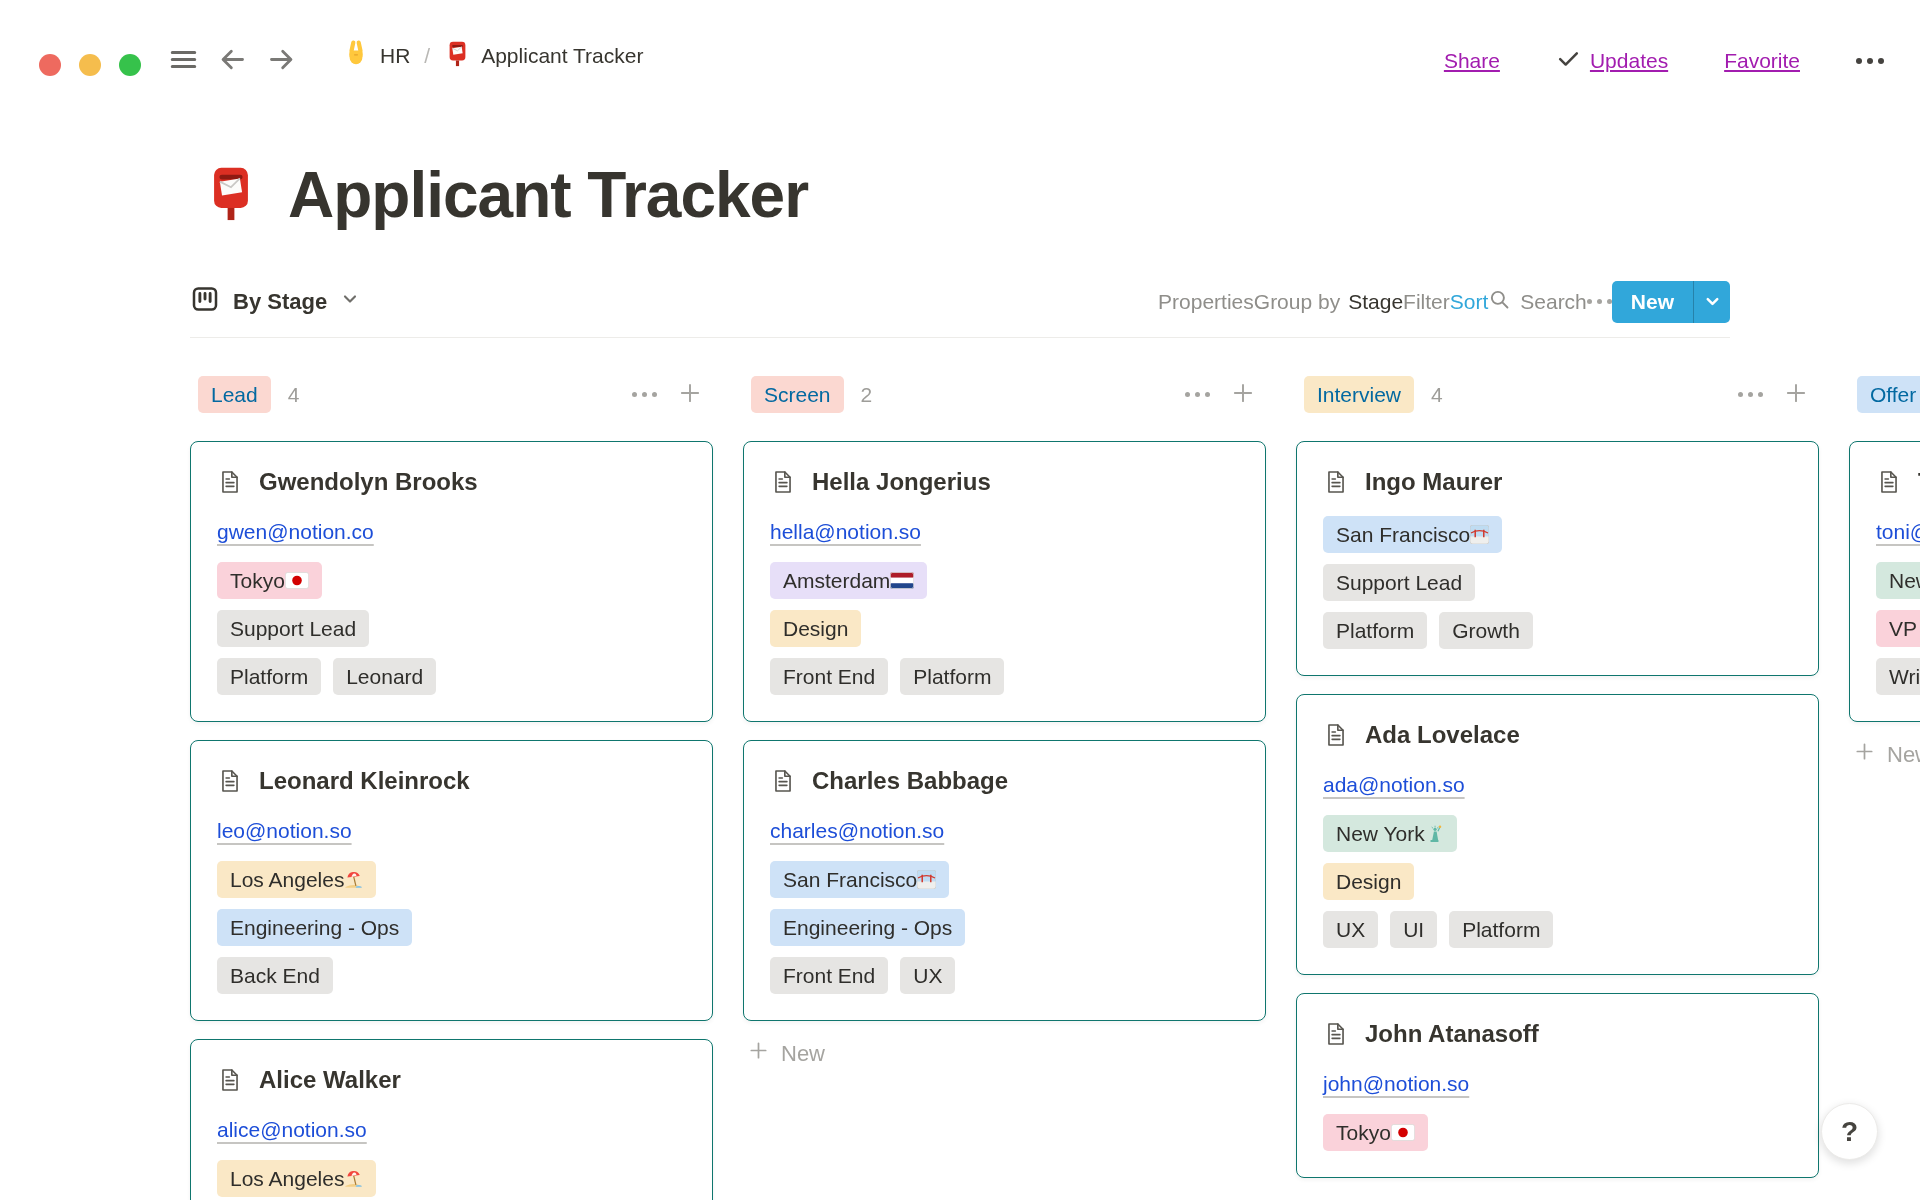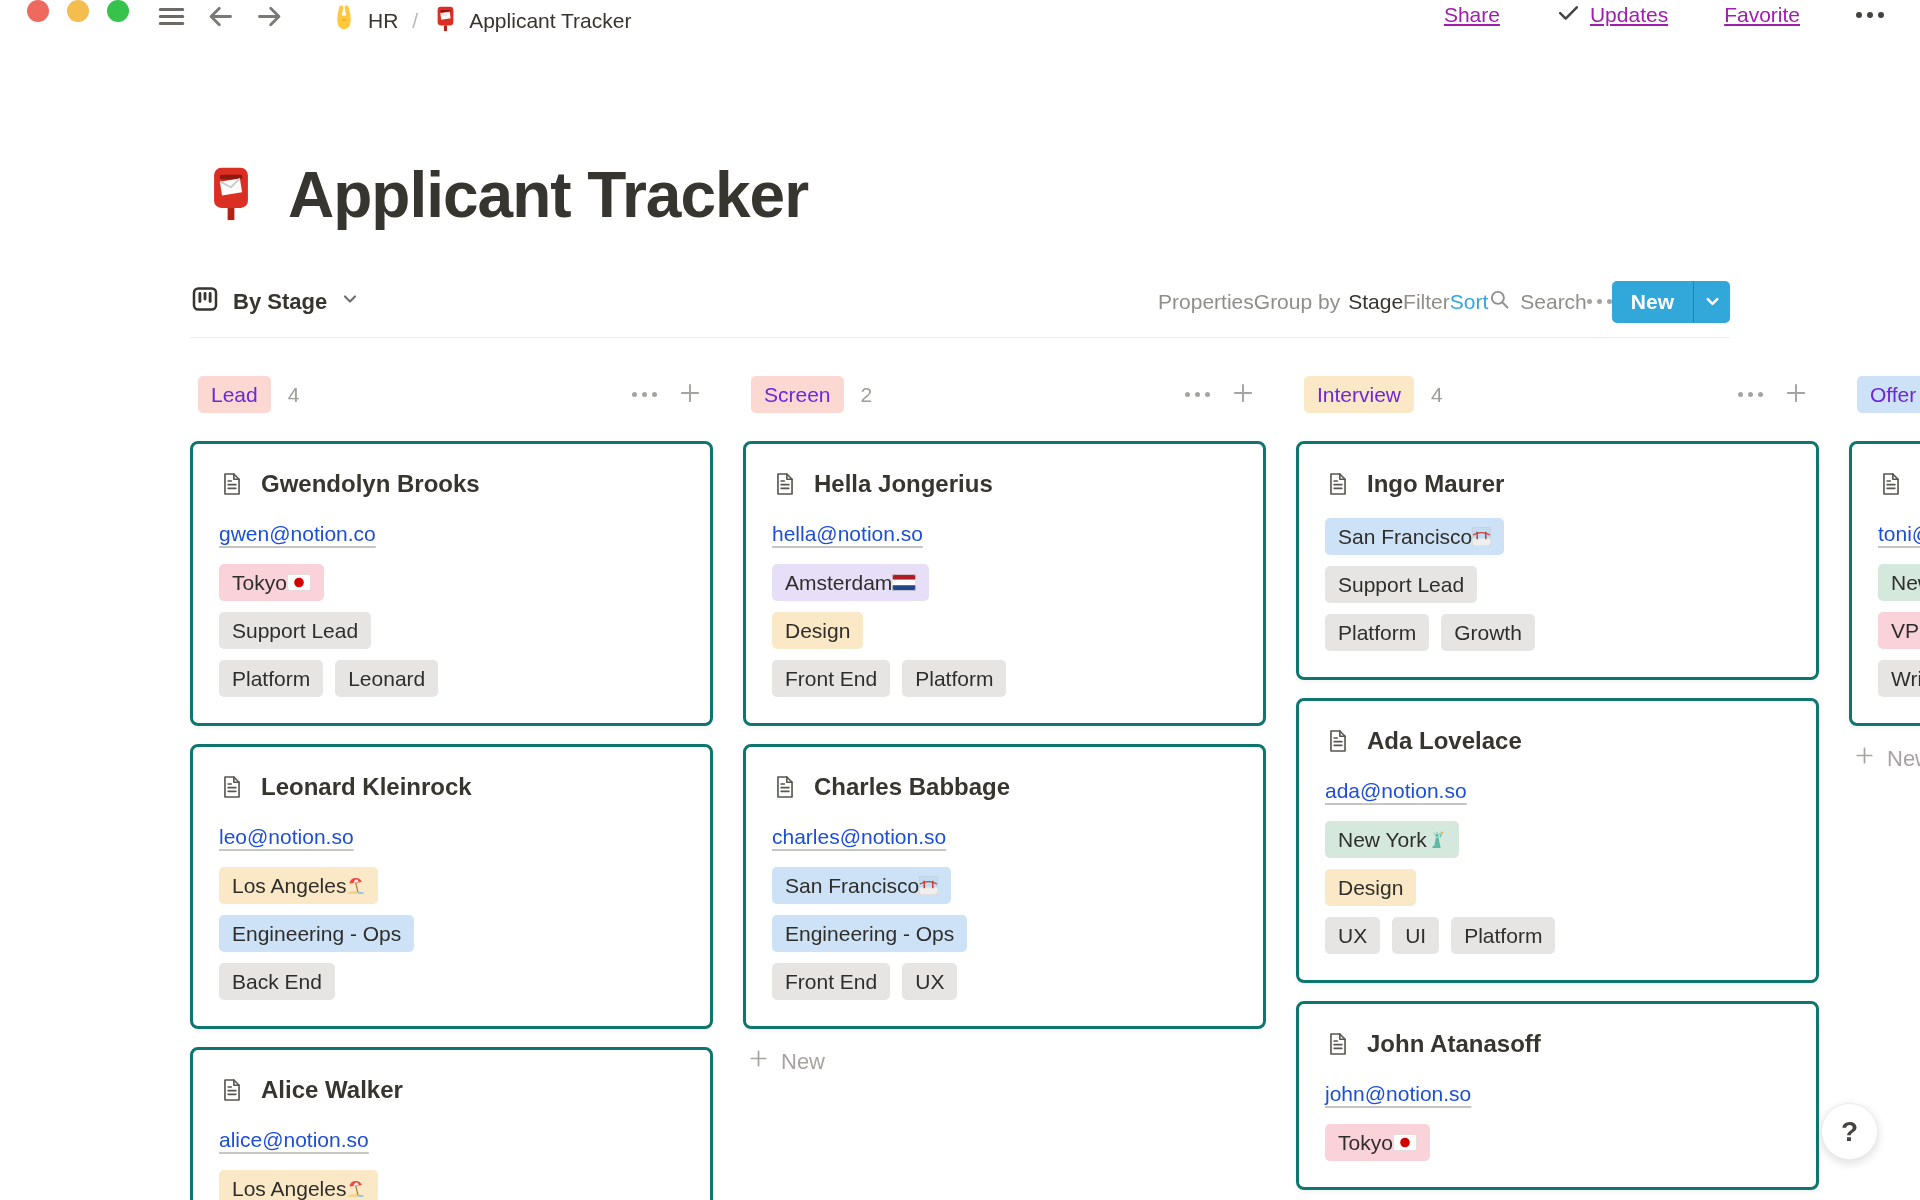--- a/index.html
+++ b/index.html
@@ -3,21 +3,21 @@
 <meta charset="utf-8">
 <style>
   * { box-sizing: border-box; }
   html,body { margin:0; padding:0; }
   body {
     width:1920px; height:1200px; overflow:hidden; position:relative;
     background:#ffffff; color:#37352F;
     font-family:"Liberation Sans","DejaVu Sans",sans-serif;
   }
   
-  .topbar { height:76px; display:flex; align-items:flex-start; padding:0 36px 0 27px; }
+  .topbar { height:76px; display:flex; align-items:flex-end; padding:0 36px 0 27px;margin-left:12px; }
   .lights { display:flex; gap:18px; margin-right:26px; }
   .light { width:22px; height:22px; border-radius:50%; display:block; }
   .light.red { background:var(--traffic-red); }
   .light.yellow { background:var(--traffic-yellow); }
   .light.green { background:var(--traffic-green); }
   .icbtn { display:flex; align-items:center; justify-content:center; margin-right:16px; cursor:pointer; }
   .crumbs { display:flex; align-items:center; font-size:21px; margin-left:22px; color:#37352F; }
   .crumb { display:flex; align-items:center; gap:10px; padding:4px 6px; border-radius:4px; cursor:pointer; }
   .crumb-sep { color:#B9B8B5; margin:0 8px; }
   .tb-right { margin-left:auto; display:flex; align-items:center; gap:56px; font-size:21px; color:#a21caf;text-decoration:underline; }
@@ -41,25 +41,25 @@
   .searchw { display:flex; align-items:center; gap:9px; }
   .newbtn { display:flex; align-items:stretch; background:var(--accent-blue); border-radius:5px;
             color:#fff; overflow:hidden; height:42px; cursor:pointer; }
   .newbtn .lbl { padding:0 19px; display:flex; align-items:center; font-size:21px; font-weight:600; }
   .newbtn .chev { width:37px; display:flex; align-items:center; justify-content:center;
                   border-left:1px solid rgba(0,0,0,0.22); }
   
   .board { position:absolute; left:190px; top:376px; display:flex; gap:30px; }
   .col { width:523px; flex:none; }
   .col-head { display:flex; align-items:center; height:37px; margin-bottom:28px; padding:0 10px 0 8px; }
-  .col-pill { font-size:21px; line-height:27px; padding:5px 13px; border-radius:5px; color:#6d28d9; cursor:pointer; }
+  .col-pill { font-size:21px; line-height:27px; padding:5px 13px; border-radius:5px; color:#0369a1; cursor:pointer; }
   .col-count { margin-left:17px; color:#9E9D99; font-size:21px; }
   .col-tools { margin-left:auto; display:flex; align-items:center; gap:20px; }
   .col-tools > * { cursor:pointer; }
-  .card { background:#fff; border:3px solid #0f766e; border-radius:8px;
+  .card { background:#fff; border:1px solid #0f766e; border-radius:8px;
           box-shadow:0 2px 4px rgba(15,15,15,0.05); padding:24px 26px 26px 26px;
           margin-bottom:18px; cursor:pointer; }
   .card-title { display:flex; align-items:center; gap:16px; font-size:24px; font-weight:700;
                 line-height:32px; color:#37352F; }
   .card-title .pgic { display:flex; }
   .email-row { margin-top:22px; }
   .email { font-size:21px; color:#1d4ed8; text-decoration:underline;
            text-decoration-color:#C6C5C2; text-decoration-thickness:1.5px; text-underline-offset:5px; cursor:pointer; }
   .tag-row { margin-top:11px; display:flex; gap:12px; flex-wrap:nowrap; }
   .tag-row.first { margin-top:18px; }

